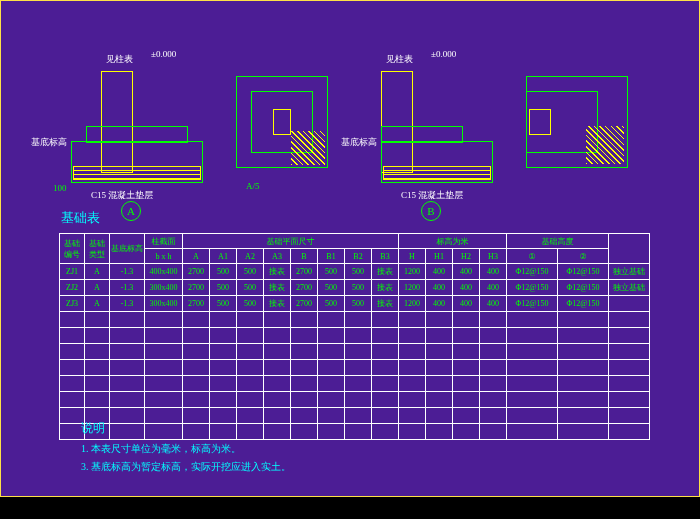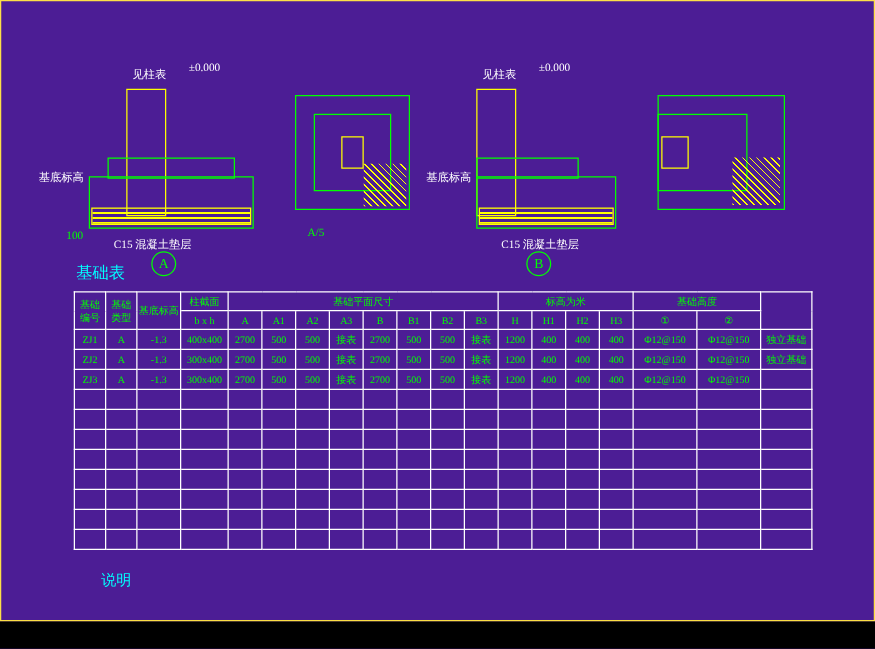--- a/index.html
+++ b/index.html
@@ -320,15 +320,17 @@
           <td></td>
           <td></td>
           <td></td>
           <td></td>
         </tr>
       </tbody>
   </table>
 
   <div class="notes">
     <div class="hd">说明</div>
+    <div>1. 本表尺寸单位为毫米，标高为米。</div>
+    <div>3. 基底标高为暂定标高，实际开挖应进入实土。</div>
   </div>
 
 </div>
 
 </body></html>

